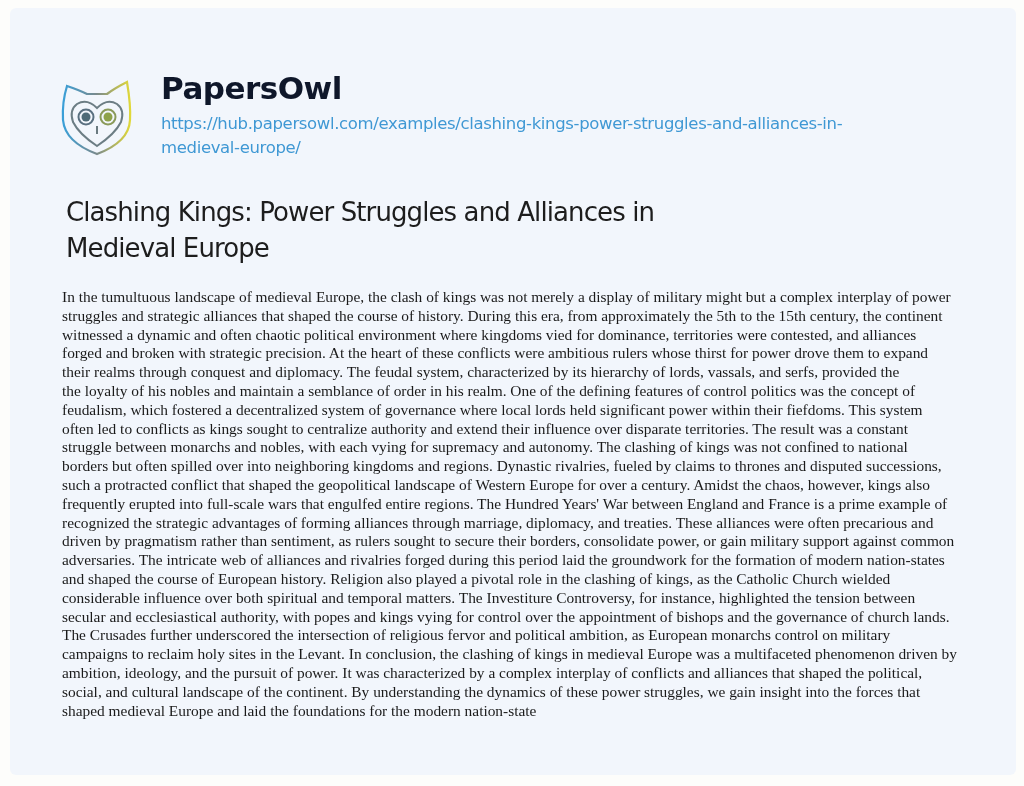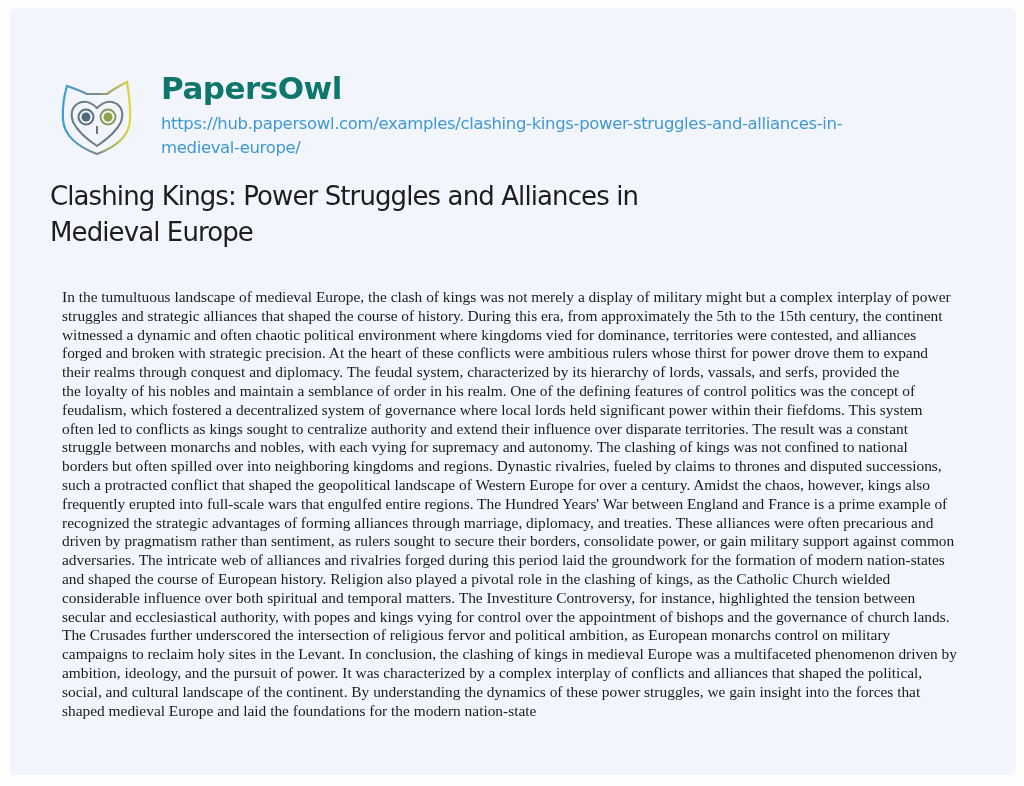--- a/index.html
+++ b/index.html
@@ -37,21 +37,21 @@
       height: 82px;
     }
     .brand {
       position: absolute;
       left: 104px;
       top: 0px;
       font-family: "DejaVu Sans", sans-serif;
       font-weight: bold;
       font-size: 31px;
       letter-spacing: -0.5px;
-      color: #0f766e;
+      color: #0f172a;
       line-height: 40px;
     }
     .url {
       position: absolute;
       left: 104px;
       top: 44px;
       width: 740px;
       font-family: "DejaVu Sans", sans-serif;
       font-size: 16.5px;
       color: #3f98d4;
@@ -61,21 +61,21 @@
     .title {
       position: absolute;
       left: 40px;
       top: 170px;
       width: 700px;
       font-family: "DejaVu Sans", sans-serif;
       font-size: 26px;
       color: #1d1d1d;
       line-height: 36px;
       letter-spacing: -0.9px;
-      margin: 0;
+      margin: 16px;
       font-weight: normal;
     }
     .body-text {
       position: absolute;
       left: 48px;
       top: 276px;
       width: 960px;
       font-family: "Liberation Serif", serif;
       font-size: 15.4px;
       line-height: 18.8px;

